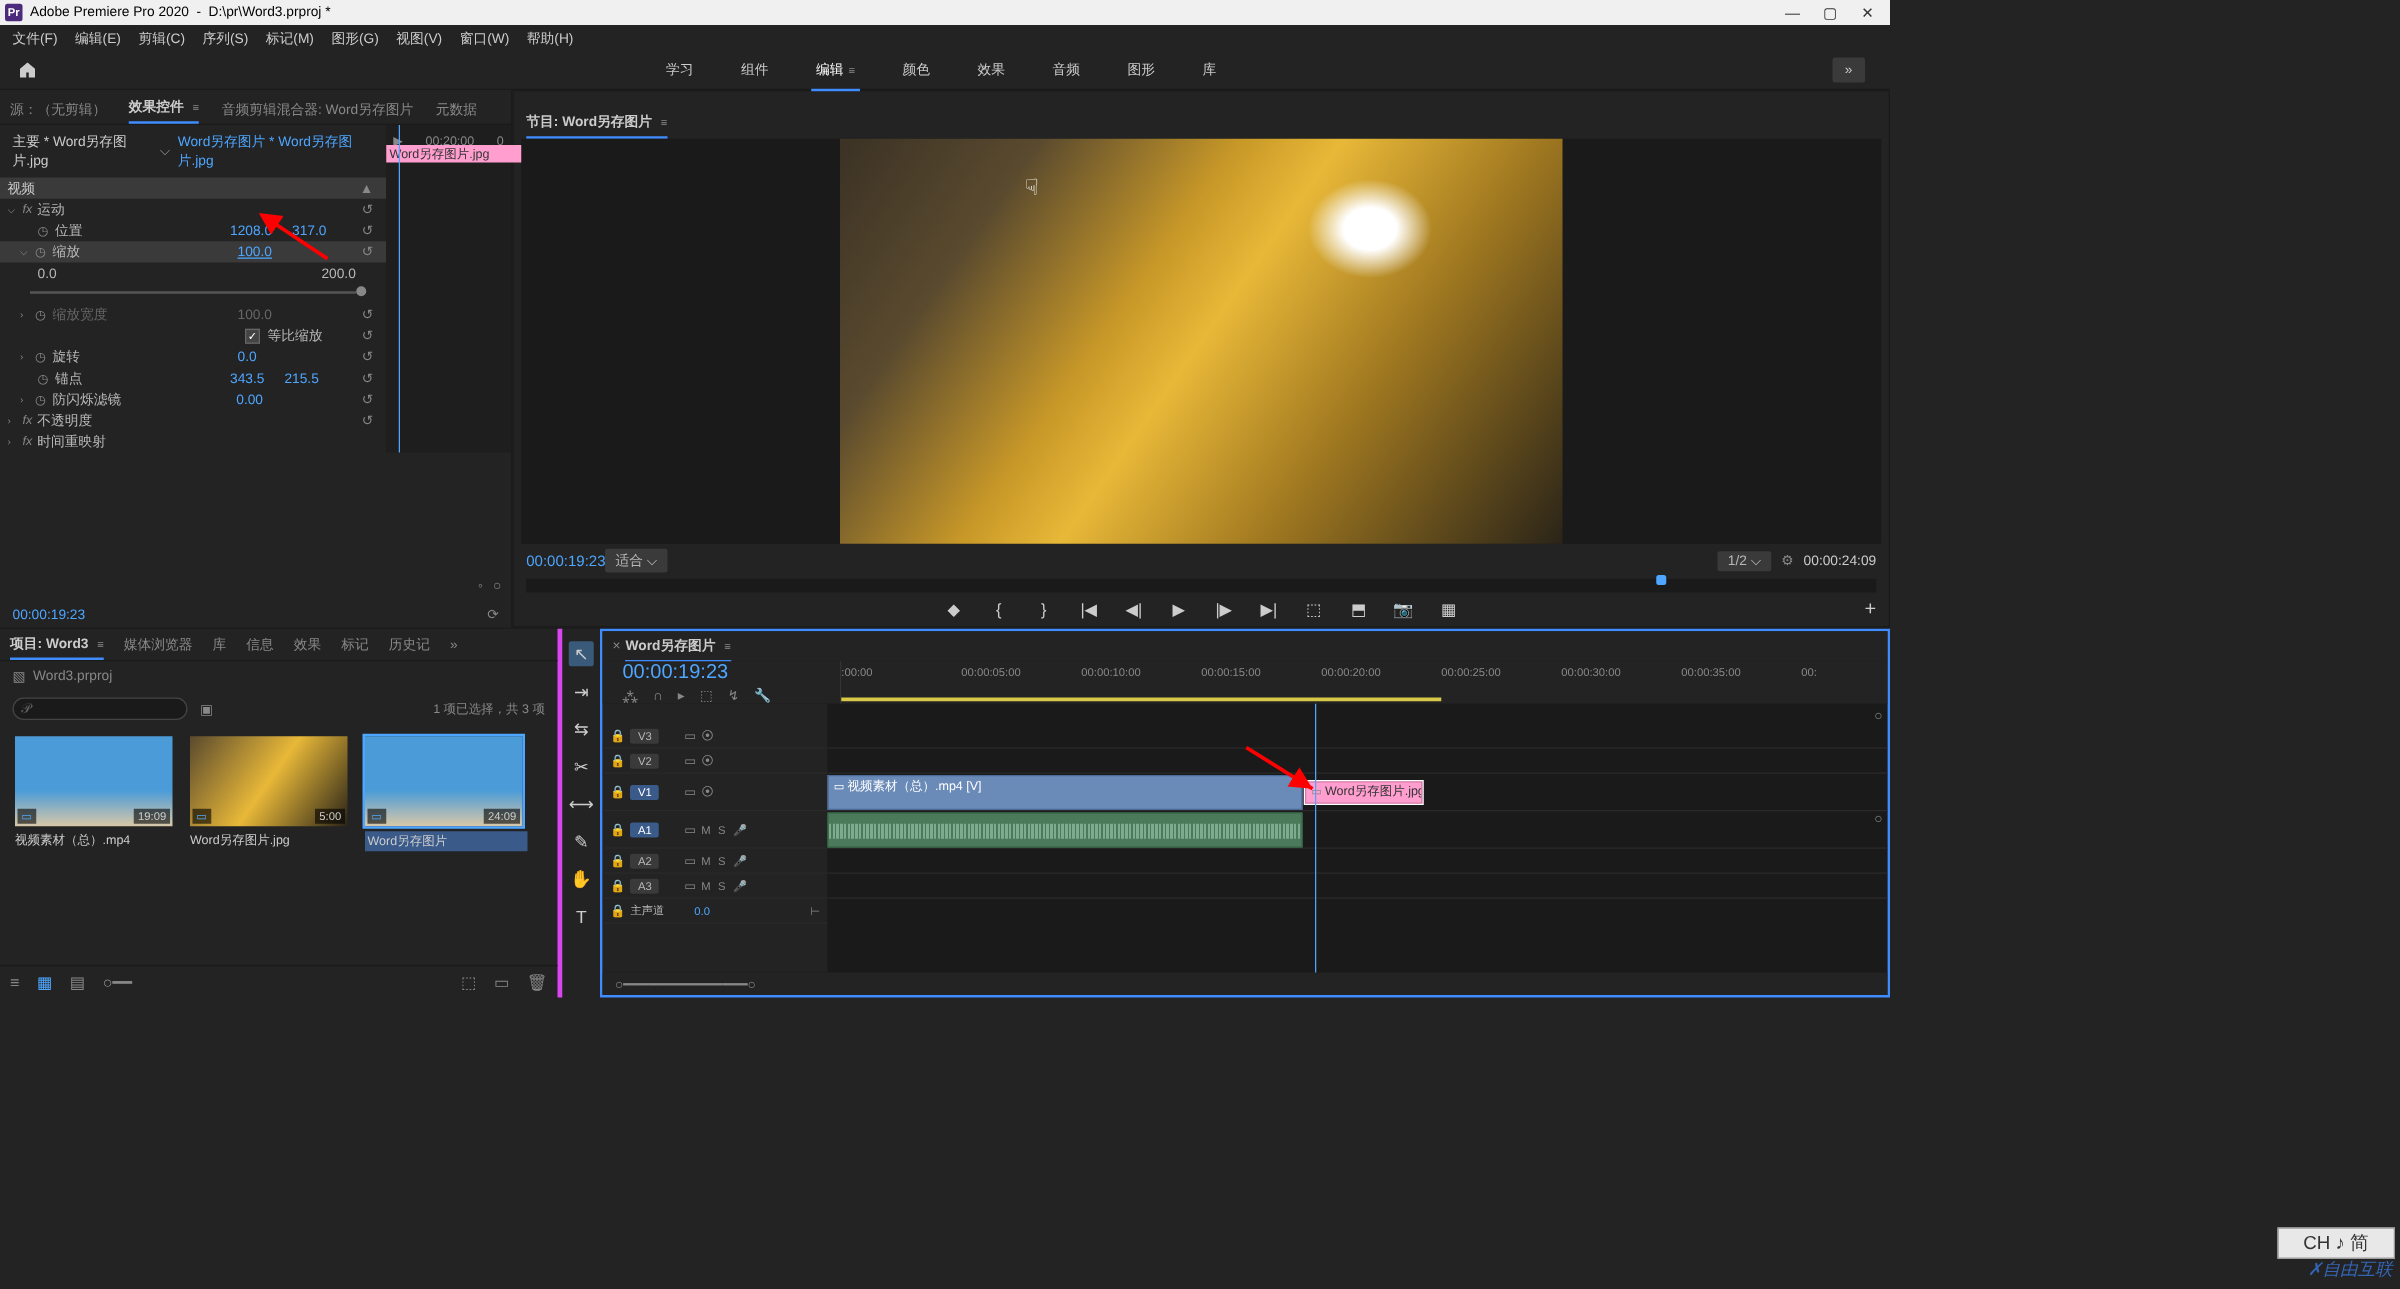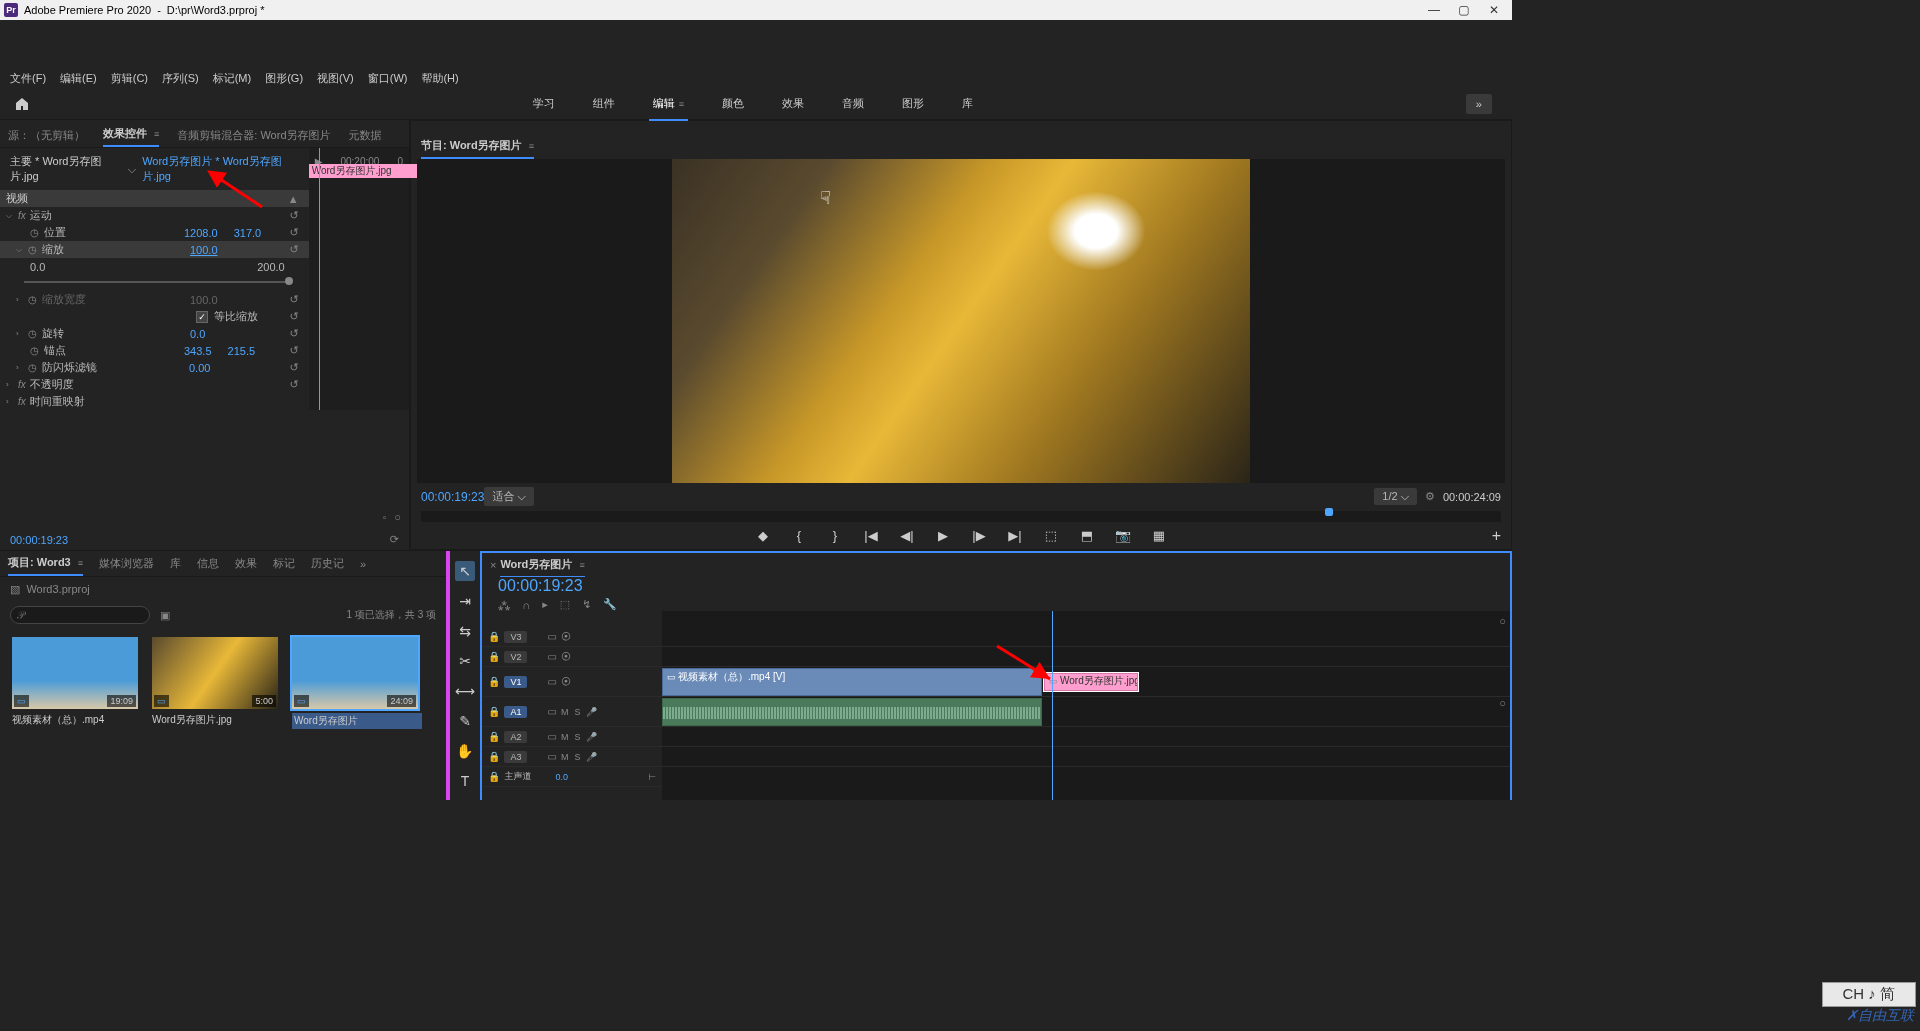--- a/index.html
+++ b/index.html
@@ -2,21 +2,21 @@
 <html><head>
 <meta charset="utf-8">
 <style>
 * { margin: 0; padding: 0; box-sizing: border-box; font-family: "Microsoft YaHei", "Segoe UI", sans-serif; }
 body { background: #232323; color: #b8b8b8; font-size: 11px; overflow: hidden; width: 1512px; height: 800px; }
 .title-bar { background: #f0f0f0; color: #000; height: 20px; display: flex; align-items: center; padding: 0 4px; justify-content: space-between; }
 .title-bar-left { display: flex; align-items: center; gap: 6px; }
 .title-bar-icon { width: 14px; height: 14px; background: #4b2a7b; border-radius: 2px; display: flex; align-items: center; justify-content: center; color: #fff; font-size: 9px; font-weight: bold; }
 .win-controls { display: flex; gap: 2px; }
 .win-btn { width: 28px; height: 18px; display: flex; align-items: center; justify-content: center; font-size: 12px; color: #333; }
-.menu-bar { background: #232323; height: 20px; display: flex; align-items: center; padding: 0 4px; gap: 2px; margin-top: 48px; }
+.menu-bar { background: #232323; height: 20px; display: flex; align-items: center; padding: 0 4px; gap: 2px; }
 .menu-item { padding: 2px 6px; color: #ccc; font-size: 11px; }
 .workspace-bar { background: #232323; height: 32px; display: flex; align-items: center; border-bottom: 1px solid #1a1a1a; }
 .home-btn { width: 36px; height: 30px; display: flex; align-items: center; justify-content: center; margin-left: 4px; color: #ccc; }
 .ws-tabs { display: flex; margin-left: auto; margin-right: auto; gap: 30px; }
 .ws-tab { color: #ccc; padding: 6px 4px; position: relative; }
 .ws-tab.active { color: #fff; }
 .ws-tab.active::after { content: ""; position: absolute; bottom: -4px; left: 0; right: 0; height: 2px; background: #3f8cff; }
 .ws-chevron { color: #888; font-size: 9px; margin-left: 4px; }
 .ws-overflow { margin-right: 20px; color: #ccc; padding: 4px 10px; background: #3a3a3a; border-radius: 2px; }
 
@@ -425,20 +425,32 @@
         <div class="tl-time-big">00:00:19:23</div>
         <div class="tl-tool-row">
           <span>⁂</span>
           <span>∩</span>
           <span>▸</span>
           <span>⬚</span>
           <span>↯</span>
           <span>🔧</span>
         </div>
       </div>
+      <div class="tl-ruler-area">
+        <span class="tl-tick" style="left:0px">:00:00</span>
+        <span class="tl-tick" style="left:96px">00:00:05:00</span>
+        <span class="tl-tick" style="left:192px">00:00:10:00</span>
+        <span class="tl-tick" style="left:288px">00:00:15:00</span>
+        <span class="tl-tick" style="left:384px">00:00:20:00</span>
+        <span class="tl-tick" style="left:480px">00:00:25:00</span>
+        <span class="tl-tick" style="left:576px">00:00:30:00</span>
+        <span class="tl-tick" style="left:672px">00:00:35:00</span>
+        <span class="tl-tick" style="left:768px">00:</span>
+        <div class="tl-yellow-bar" style="width:480px;"></div>
+      </div>
     </div>
     <div class="tl-body">
       <div class="tl-left">
         <div style="height:16px"></div>
         <div class="tl-track-head">
             <span class="tl-lock">🔒</span>
             <span class="tl-track-label">V3</span>
             <span style="width:12px"></span>
             <span class="tl-eye">▭</span>
             <span class="tl-eye">⦿</span>

